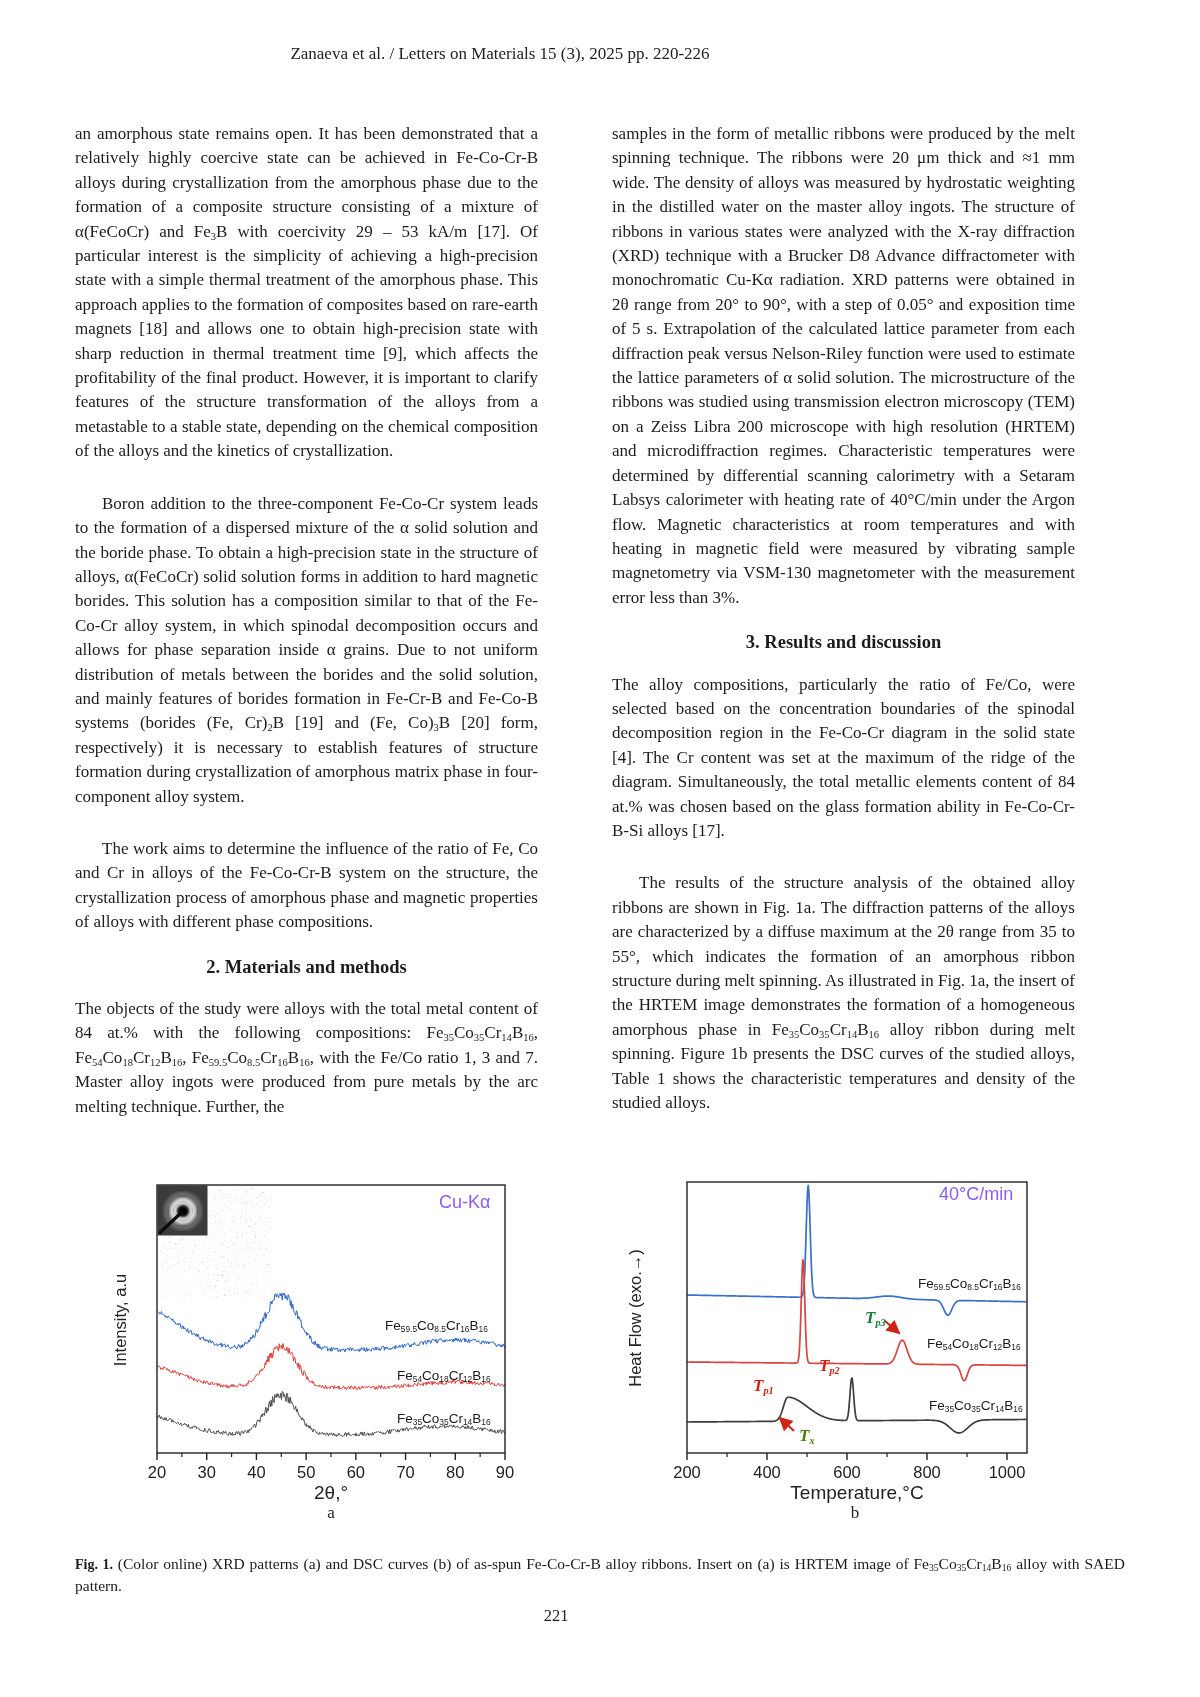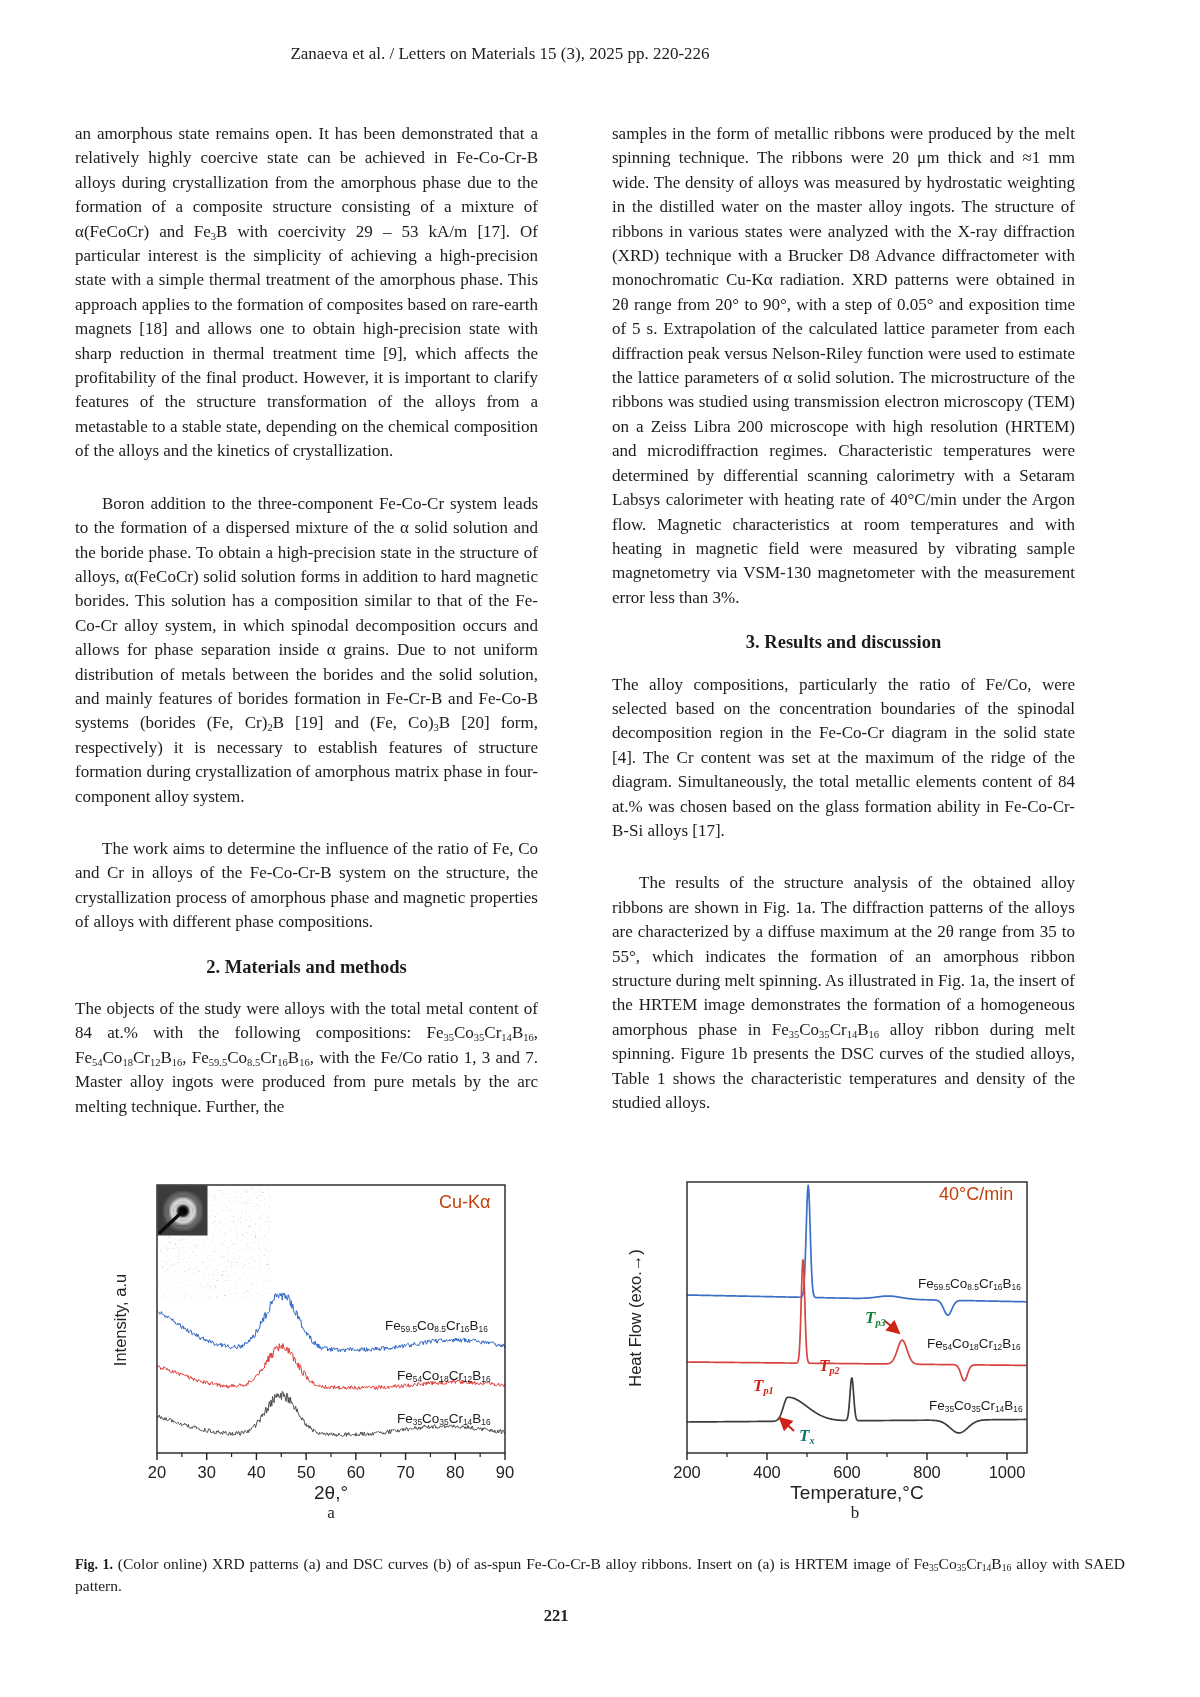--- a/index.html
+++ b/index.html
@@ -18,32 +18,32 @@
   .fig{position:absolute;top:0;}
   #fig-a{left:100px;width:445px;height:345px;}
   #fig-b{left:617px;width:460px;height:345px;}
   .fig svg{position:absolute;left:0;top:0;}
   .overlay{position:absolute;left:0;top:0;width:100%;height:100%;pointer-events:none;}
   .axis-x{position:absolute;transform:translate(-50%,0);font-family:"Liberation Sans",sans-serif;
           font-size:19px;color:#222;white-space:nowrap;}
   .axis-y{position:absolute;transform:translate(-50%,-50%) rotate(-90deg);
           font-family:"Liberation Sans",sans-serif;font-size:16.5px;color:#222;white-space:nowrap;}
   .corner-note{position:absolute;font-family:"Liberation Sans",sans-serif;font-size:18px;
-          color:#c2410c;white-space:nowrap;}
+          color:#8b5cf6;white-space:nowrap;}
   .curve-label{position:absolute;font-family:"Liberation Sans",sans-serif;font-size:13.5px;
           color:#1a1a1a;white-space:nowrap;}
   .annot{position:absolute;font-family:"Liberation Serif",serif;font-style:italic;
          font-weight:bold;font-size:17px;white-space:nowrap;}
   .annot sub{font-size:0.6em;}
   .sub-label{position:absolute;font-size:17px;color:#222;transform:translate(-50%,0);}
   .caption{position:absolute;left:75px;top:1537px;width:1050px;font-size:15.5px;
            line-height:21.5px;text-align:justify;color:#1b1b1b;}
   .caption b{font-family:Liberation Serif, serif;font-size:14px;}
   .pageno{position:absolute;left:0;top:1606px;width:1112px;text-align:center;
-          font-size:16.5px;color:#222;font-weight:bold;}
+          font-size:16.5px;color:#222;}
 </style>
 </head>
 <body>
 
 <div class="page">
 
   <div class="header">Zanaeva et al. / Letters on Materials 15 (3), 2025 pp. 220-226</div>
 
   <div class="cols">
     <div class="col">
@@ -170,21 +170,21 @@
       <div class="overlay" id="dsc-overlay">
         <div class="corner-note" style="left:322px;top:14px;">40°C/min</div>
         <div class="axis-y" style="left:18px;top:148px;">Heat Flow (exo.→)</div>
         <div class="axis-x" style="left:240px;top:312px;">Temperature,°C</div>
       <div class="curve-label" style="left: 301px; top: 106px;">Fe<sub>59.5</sub>Co<sub>8.5</sub>Cr<sub>16</sub>B<sub>16</sub></div>
           <div class="curve-label" style="left: 310px; top: 166px;">Fe<sub>54</sub>Co<sub>18</sub>Cr<sub>12</sub>B<sub>16</sub></div>
           <div class="curve-label" style="left: 312px; top: 228px;">Fe<sub>35</sub>Co<sub>35</sub>Cr<sub>14</sub>B<sub>16</sub></div>
           <div class="annot" style="left: 136px; top: 206px; color: rgb(207, 35, 24);">T<sub>p1</sub></div>
           <div class="annot" style="left: 202px; top: 186px; color: rgb(207, 35, 24);">T<sub>p2</sub></div>
           <div class="annot" style="left: 248px; top: 138px; color: #15803d;">T<sub>p3</sub></div>
-          <div class="annot" style="left: 182px; top: 256px; color: #0f766e; text-align: right;">T<sub>x</sub></div>
+          <div class="annot" style="left: 182px; top: 256px; color: #4d7c0f; text-align: right;">T<sub>x</sub></div>
         </div>
     </div>
 
     <div class="sub-label" style="left:331px;top:333px;">a</div>
     <div class="sub-label" style="left:855px;top:333px;">b</div>
   </div>
 
   <p class="caption"><b>Fig. 1.</b><span> (Color online) XRD patterns (a) and DSC curves (b) of as-spun Fe-Co-Cr-B alloy ribbons. Insert on (a) is HRTEM image of Fe<sub>35</sub>Co<sub>35</sub>Cr<sub>14</sub>B<sub>16</sub> alloy with SAED pattern.</span></p>
 
   <div class="pageno">221</div>

